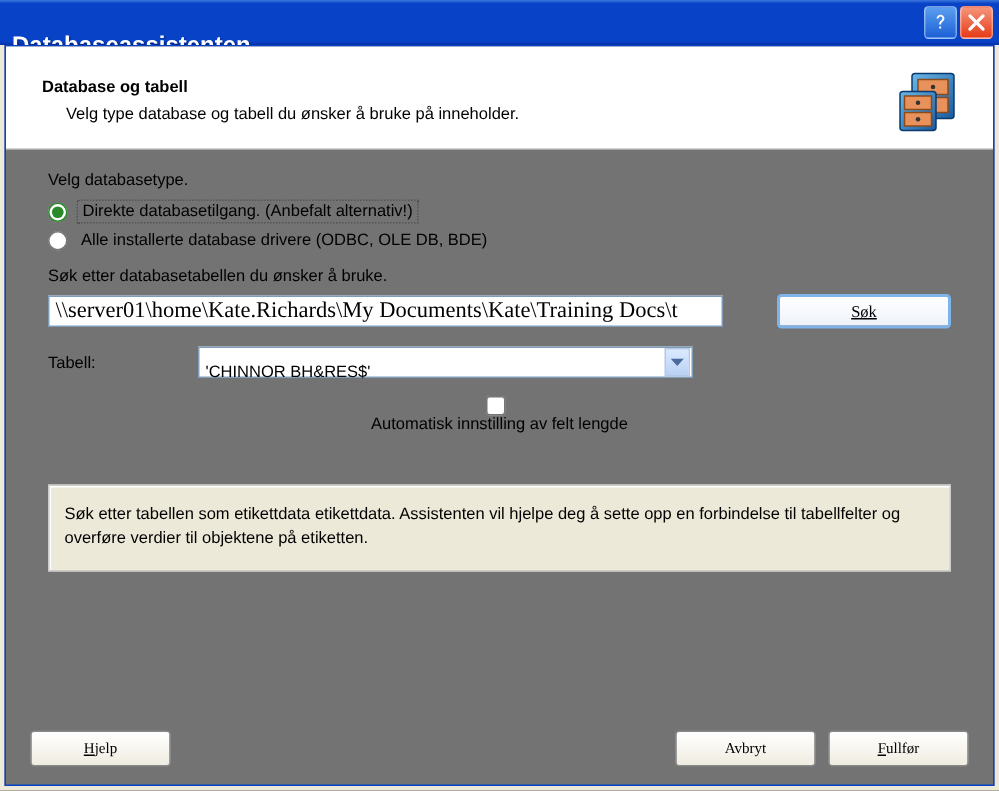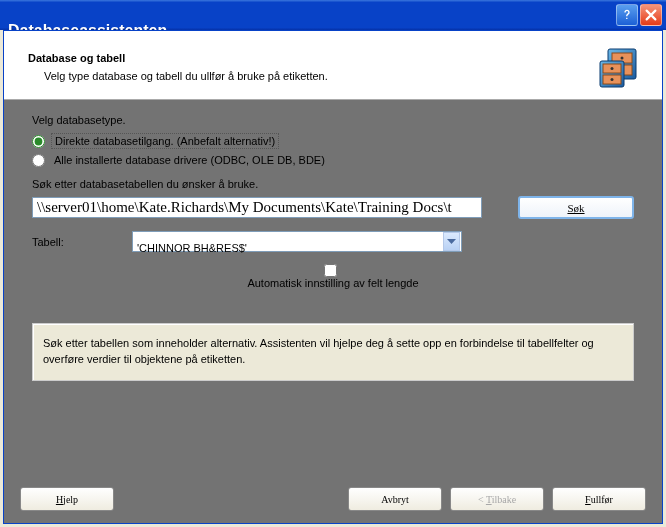--- a/index.html
+++ b/index.html
@@ -64,21 +64,21 @@
         <path d="M3 3l10 10M13 3L3 13" stroke="white" stroke-width="2.5" stroke-linecap="round"></path>
       </svg>
   </div>
 </div>
 
 <div class="content">
 
   <div class="header">
     <div class="header-text">
       <div class="header-title">Database og tabell</div>
-      <div class="header-sub">Velg type database og tabell du ullfør å bruke på etiketten.</div>
+      <div class="header-sub">Velg type database og tabell du ønsker å bruke på inneholder.</div>
     </div>
     <div class="header-icon">
       <svg viewBox="0 0 52 52">
         <defs>
             <linearGradient id="g1" x1="0" y1="0" x2="1" y2="1">
               <stop offset="0" stop-color="#6bb8e8"></stop>
               <stop offset="1" stop-color="#1a5a9e"></stop>
             </linearGradient>
           </defs>
         <rect x="14" y="8" width="28" height="30" rx="2" fill="url(#g1)" stroke="#0a3a6e"></rect>
@@ -127,24 +127,23 @@
       </div>
     </div>
 
     <label class="check-row">
       <input type="checkbox" style="">
       <span>Automatisk innstilling av felt lengde</span>
     </label>
   </div>
 
   <div class="info-box">
-    <span>Søk etter tabellen som inneholder alternativ. Assistenten vil hjelpe deg å sette opp en forbindelse til tabellfelter og overføre verdier til objektene på etiketten.</span>
+    <span>Søk etter tabellen som etikettdata etikettdata. Assistenten vil hjelpe deg å sette opp en forbindelse til tabellfelter og overføre verdier til objektene på etiketten.</span>
   </div>
 
   <div class="button-bar">
     <button class="btn"><span class="u">H</span><span>jelp</span></button>
     <div class="spacer"></div>
     <button class="btn">Avbryt</button>
-    <button class="btn btn-disabled">&lt; <span class="u">T</span>ilbake</button>
     <button class="btn"><span class="u">F</span>ullfør</button>
   </div>
 
 </div>
 
 </body></html>

